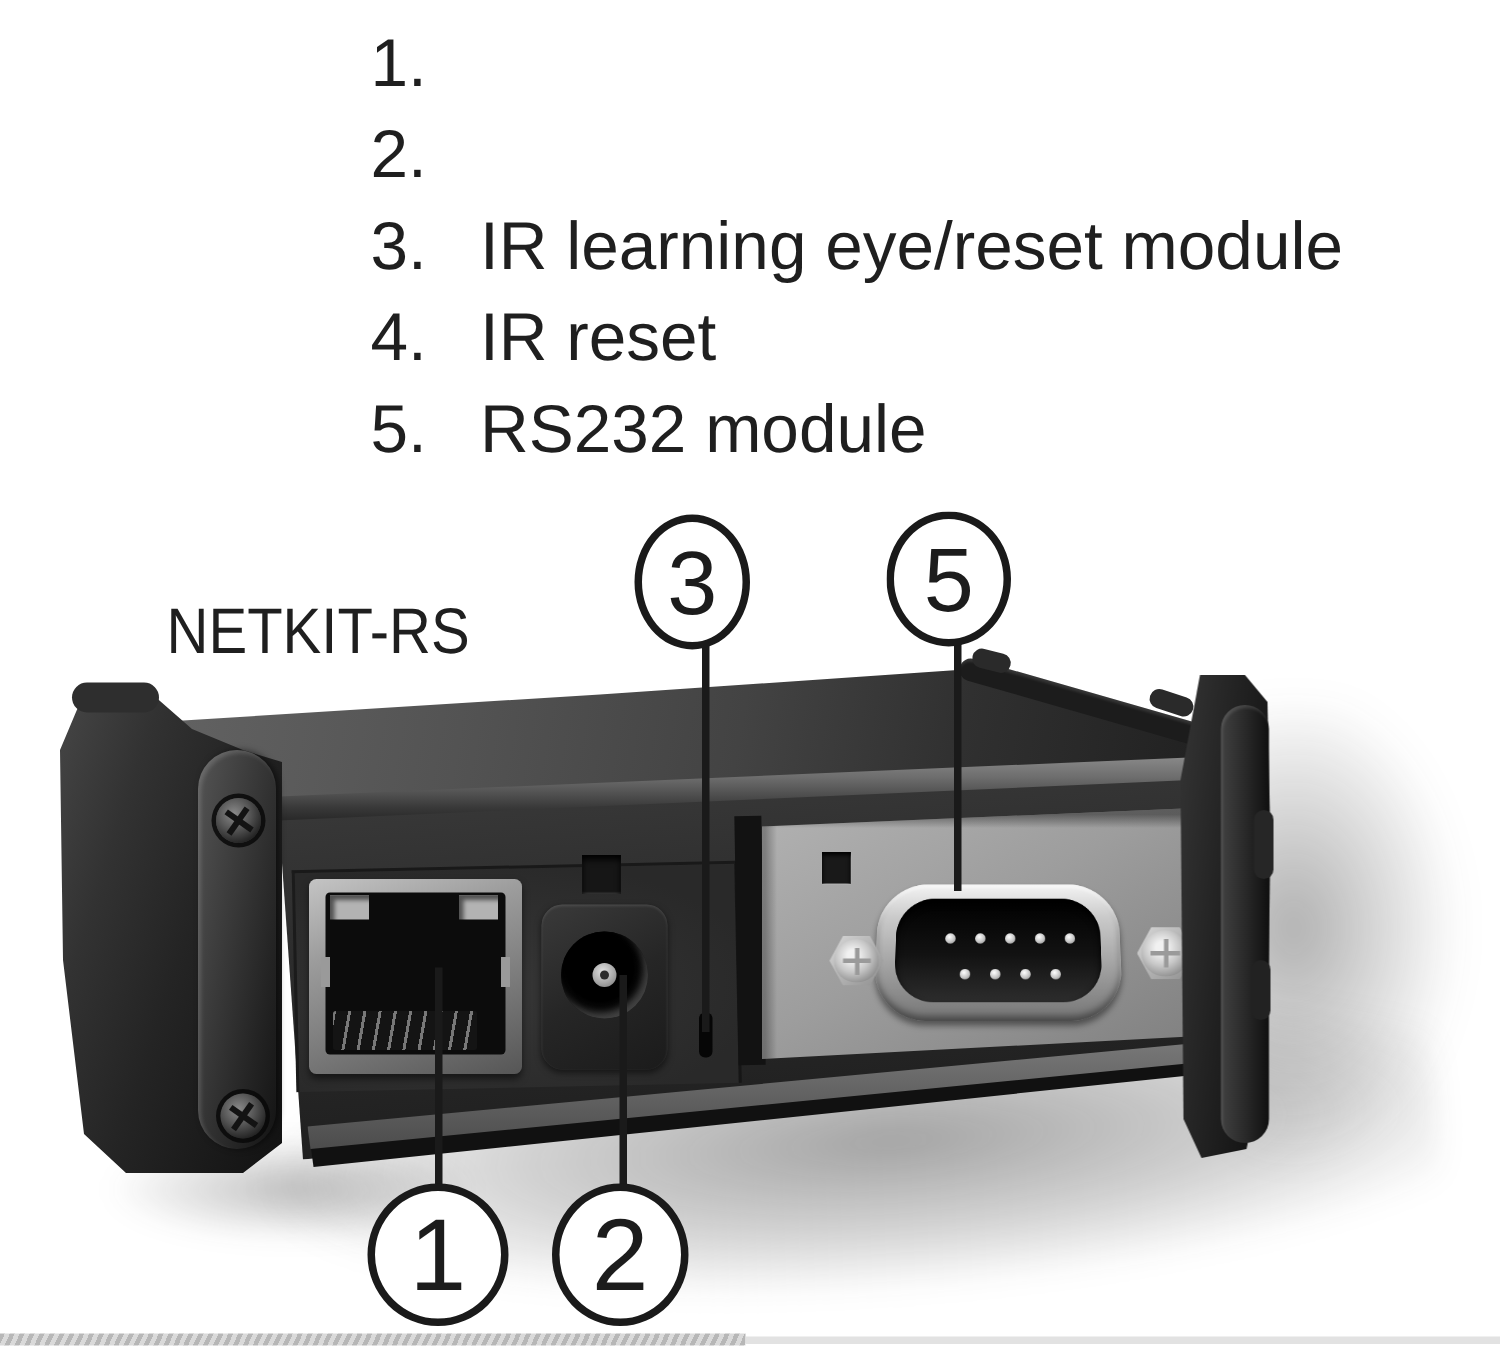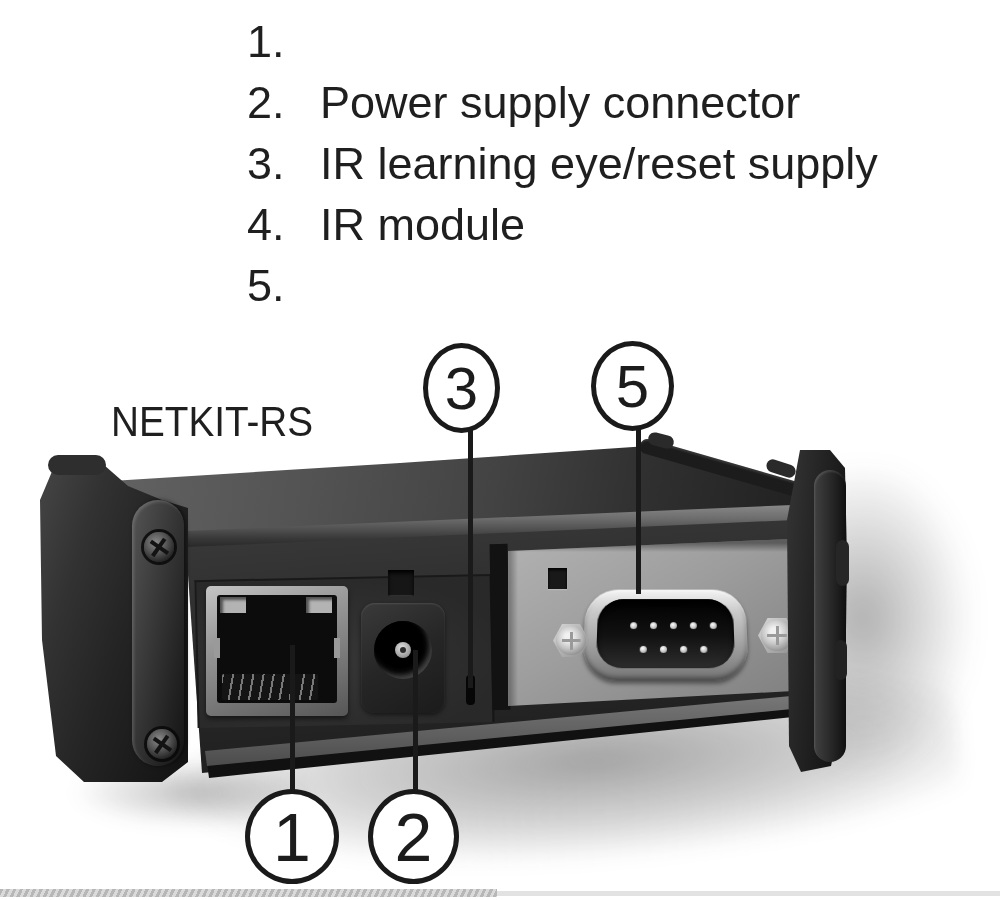--- a/index.html
+++ b/index.html
@@ -228,32 +228,32 @@
 <body>
 
 <div id="scene">
 
   <div class="parts-list">
     <div class="parts-row">
       <span class="parts-num">1.</span>
     </div>
     <div class="parts-row">
       <span class="parts-num">2.</span>
-      <span class="parts-label">Power supply connector</span>
     </div>
     <div class="parts-row">
       <span class="parts-num">3.</span>
-      <span class="parts-label">IR learning eye/reset supply</span>
+      <span class="parts-label">IR learning eye/reset module</span>
     </div>
     <div class="parts-row">
       <span class="parts-num">4.</span>
-      <span class="parts-label">IR module</span>
+      <span class="parts-label">IR reset</span>
     </div>
     <div class="parts-row">
       <span class="parts-num">5.</span>
+      <span class="parts-label">RS232 module</span>
     </div>
   </div>
 
   <div class="model-label">NETKIT-RS</div>
 
   <div class="abs shadow-ground"></div>
   <div class="abs shadow-right"></div>
   <div class="abs shadow-underleft"></div>
 
   <div class="abs top-face"></div>

